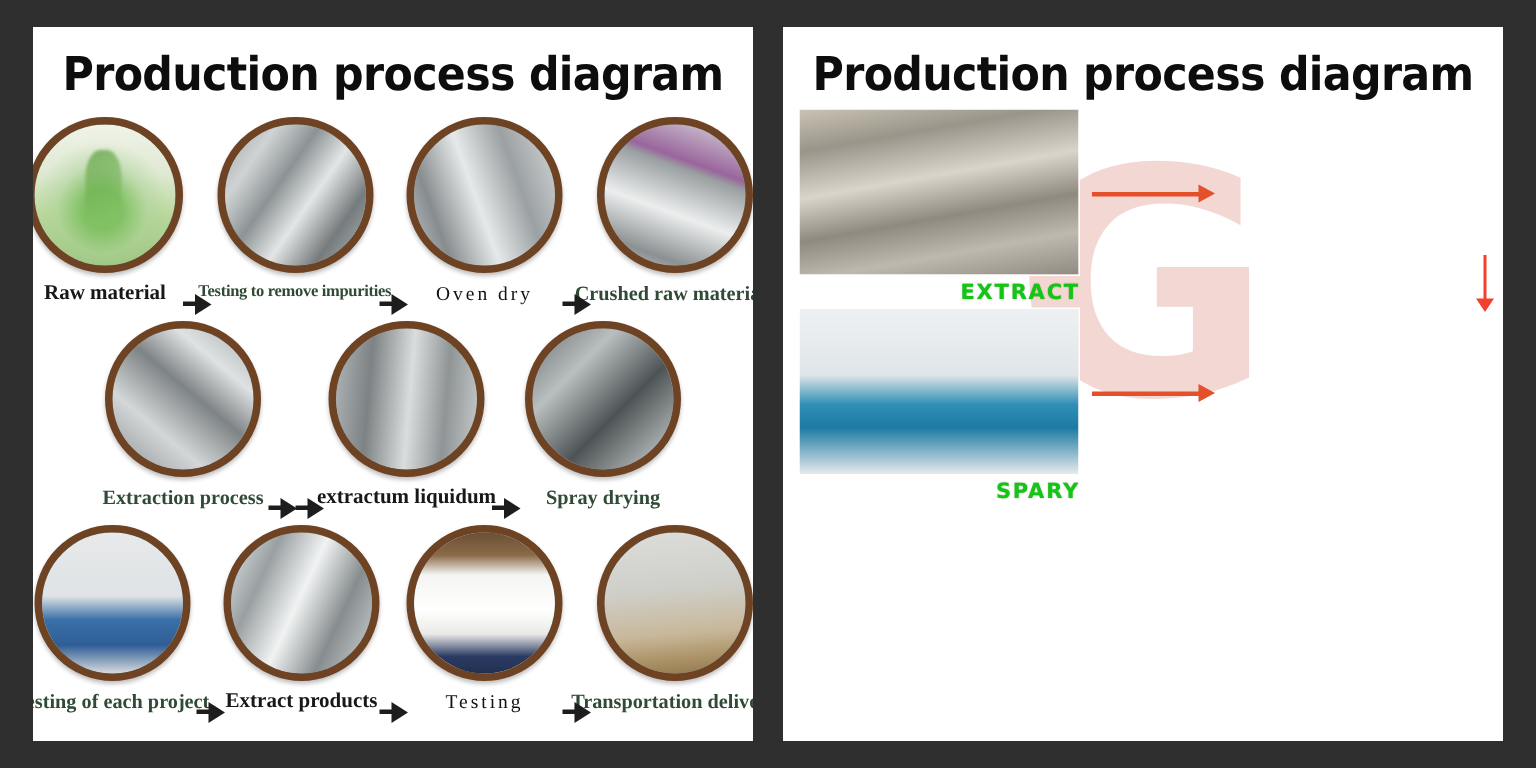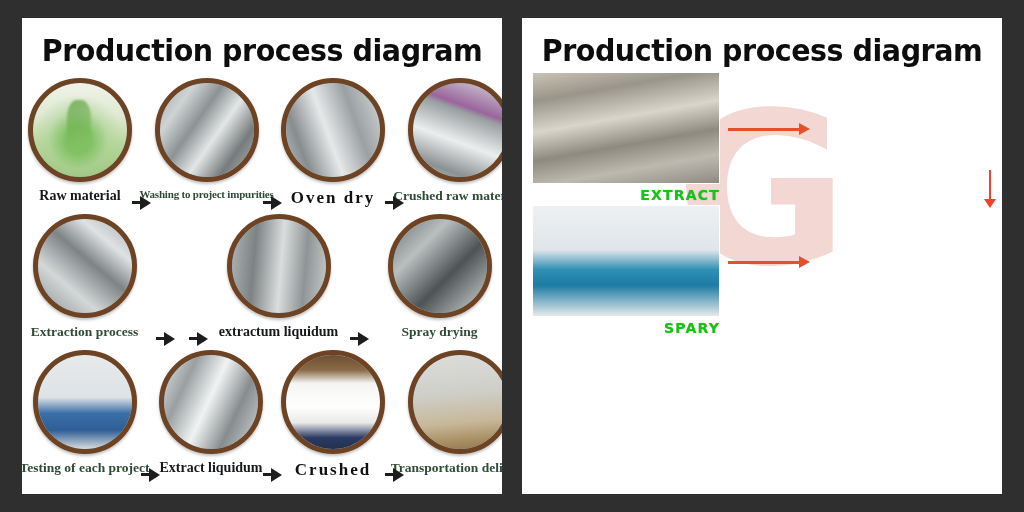--- a/index.html
+++ b/index.html
@@ -21,21 +21,21 @@
     letter-spacing:-0.5px;
     color:#0d0d0d;
     margin:0;
     padding-top:14px;
     transform:scaleX(0.92);
     transform-origin:center;
   }
 
   
   .rows{padding:6px 6px 0 6px;}
-  .prow{display:flex;align-items:flex-start;justify-content:space-between;margin-top:4px;}
+  .prow{display:flex;align-items:flex-start;justify-content:center;margin-top:4px;}
   .cell{width:113px;display:flex;flex-direction:column;align-items:center;}
 
   .circle{
     width:104px;height:104px;border-radius:50%;
     border:5px solid #6d4324;
     box-sizing:border-box;
     overflow:hidden;position:relative;
     box-shadow:0 2px 3px rgba(0,0,0,.25);
     background:#9aa0a0;
   }
@@ -63,21 +63,21 @@
   .cap{
     margin-top:7px;
     text-align:center;
     line-height:1.05;
     font-size:13.5px;
     color:#2b2b2b;
     white-space:nowrap;
   }
   .cap.green{color:#2e4a34;font-weight:bold;font-size:11px;letter-spacing:-.2px;}
   .cap.greenbig{color:#2f4a35;font-weight:bold;font-size:13.5px;}
-  .cap.blackwide{color:#111;font-weight:bold;letter-spacing:2px;font-size:17px;}
+  .cap.blackwide{color:#111;font-weight:normal;letter-spacing:2px;font-size:13px;}
   .cap.serifbold{color:#17181a;font-weight:bold;font-size:14px;}
 
   .arrow-h{
     width:18px;flex:0 0 18px;margin-top:118px;position:relative;height:14px;
   }
   .arrow-h:before{
     content:"";position:absolute;left:0;top:5px;width:11px;height:3px;background:#1d1d1d;
   }
   .arrow-h:after{
     content:"";position:absolute;left:8px;top:0;width:0;height:0;
@@ -136,21 +136,21 @@
           <div class="circle">
             <div class="inner ph-plant"></div>
           </div>
           <div class="cap serifbold">Raw material</div>
         </div>
         <div class="arrow-h"></div>
         <div class="cell">
           <div class="circle">
             <div class="inner ph-steel1"></div>
           </div>
-          <div class="cap green">Washing to project impurities</div>
+          <div class="cap green">Testing to remove impurities</div>
         </div>
         <div class="arrow-h"></div>
         <div class="cell">
           <div class="circle">
             <div class="inner ph-steel2"></div>
           </div>
           <div class="cap blackwide">Oven dry</div>
         </div>
         <div class="arrow-h"></div>
         <div class="cell">
@@ -190,28 +190,28 @@
           <div class="circle">
             <div class="inner ph-lab"></div>
           </div>
           <div class="cap greenbig">Testing of each project</div>
         </div>
         <div class="arrow-h"></div>
         <div class="cell">
           <div class="circle">
             <div class="inner ph-cans"></div>
           </div>
-          <div class="cap serifbold">Extract liquidum</div>
+          <div class="cap serifbold">Extract products</div>
         </div>
         <div class="arrow-h"></div>
         <div class="cell">
           <div class="circle">
             <div class="inner ph-bags"></div>
           </div>
-          <div class="cap blackwide">Crushed</div>
+          <div class="cap blackwide">Testing</div>
         </div>
         <div class="arrow-h"></div>
         <div class="cell">
           <div class="circle">
             <div class="inner ph-pallet"></div>
           </div>
           <div class="cap greenbig">Transportation delivery</div>
         </div>
       </div>
 

